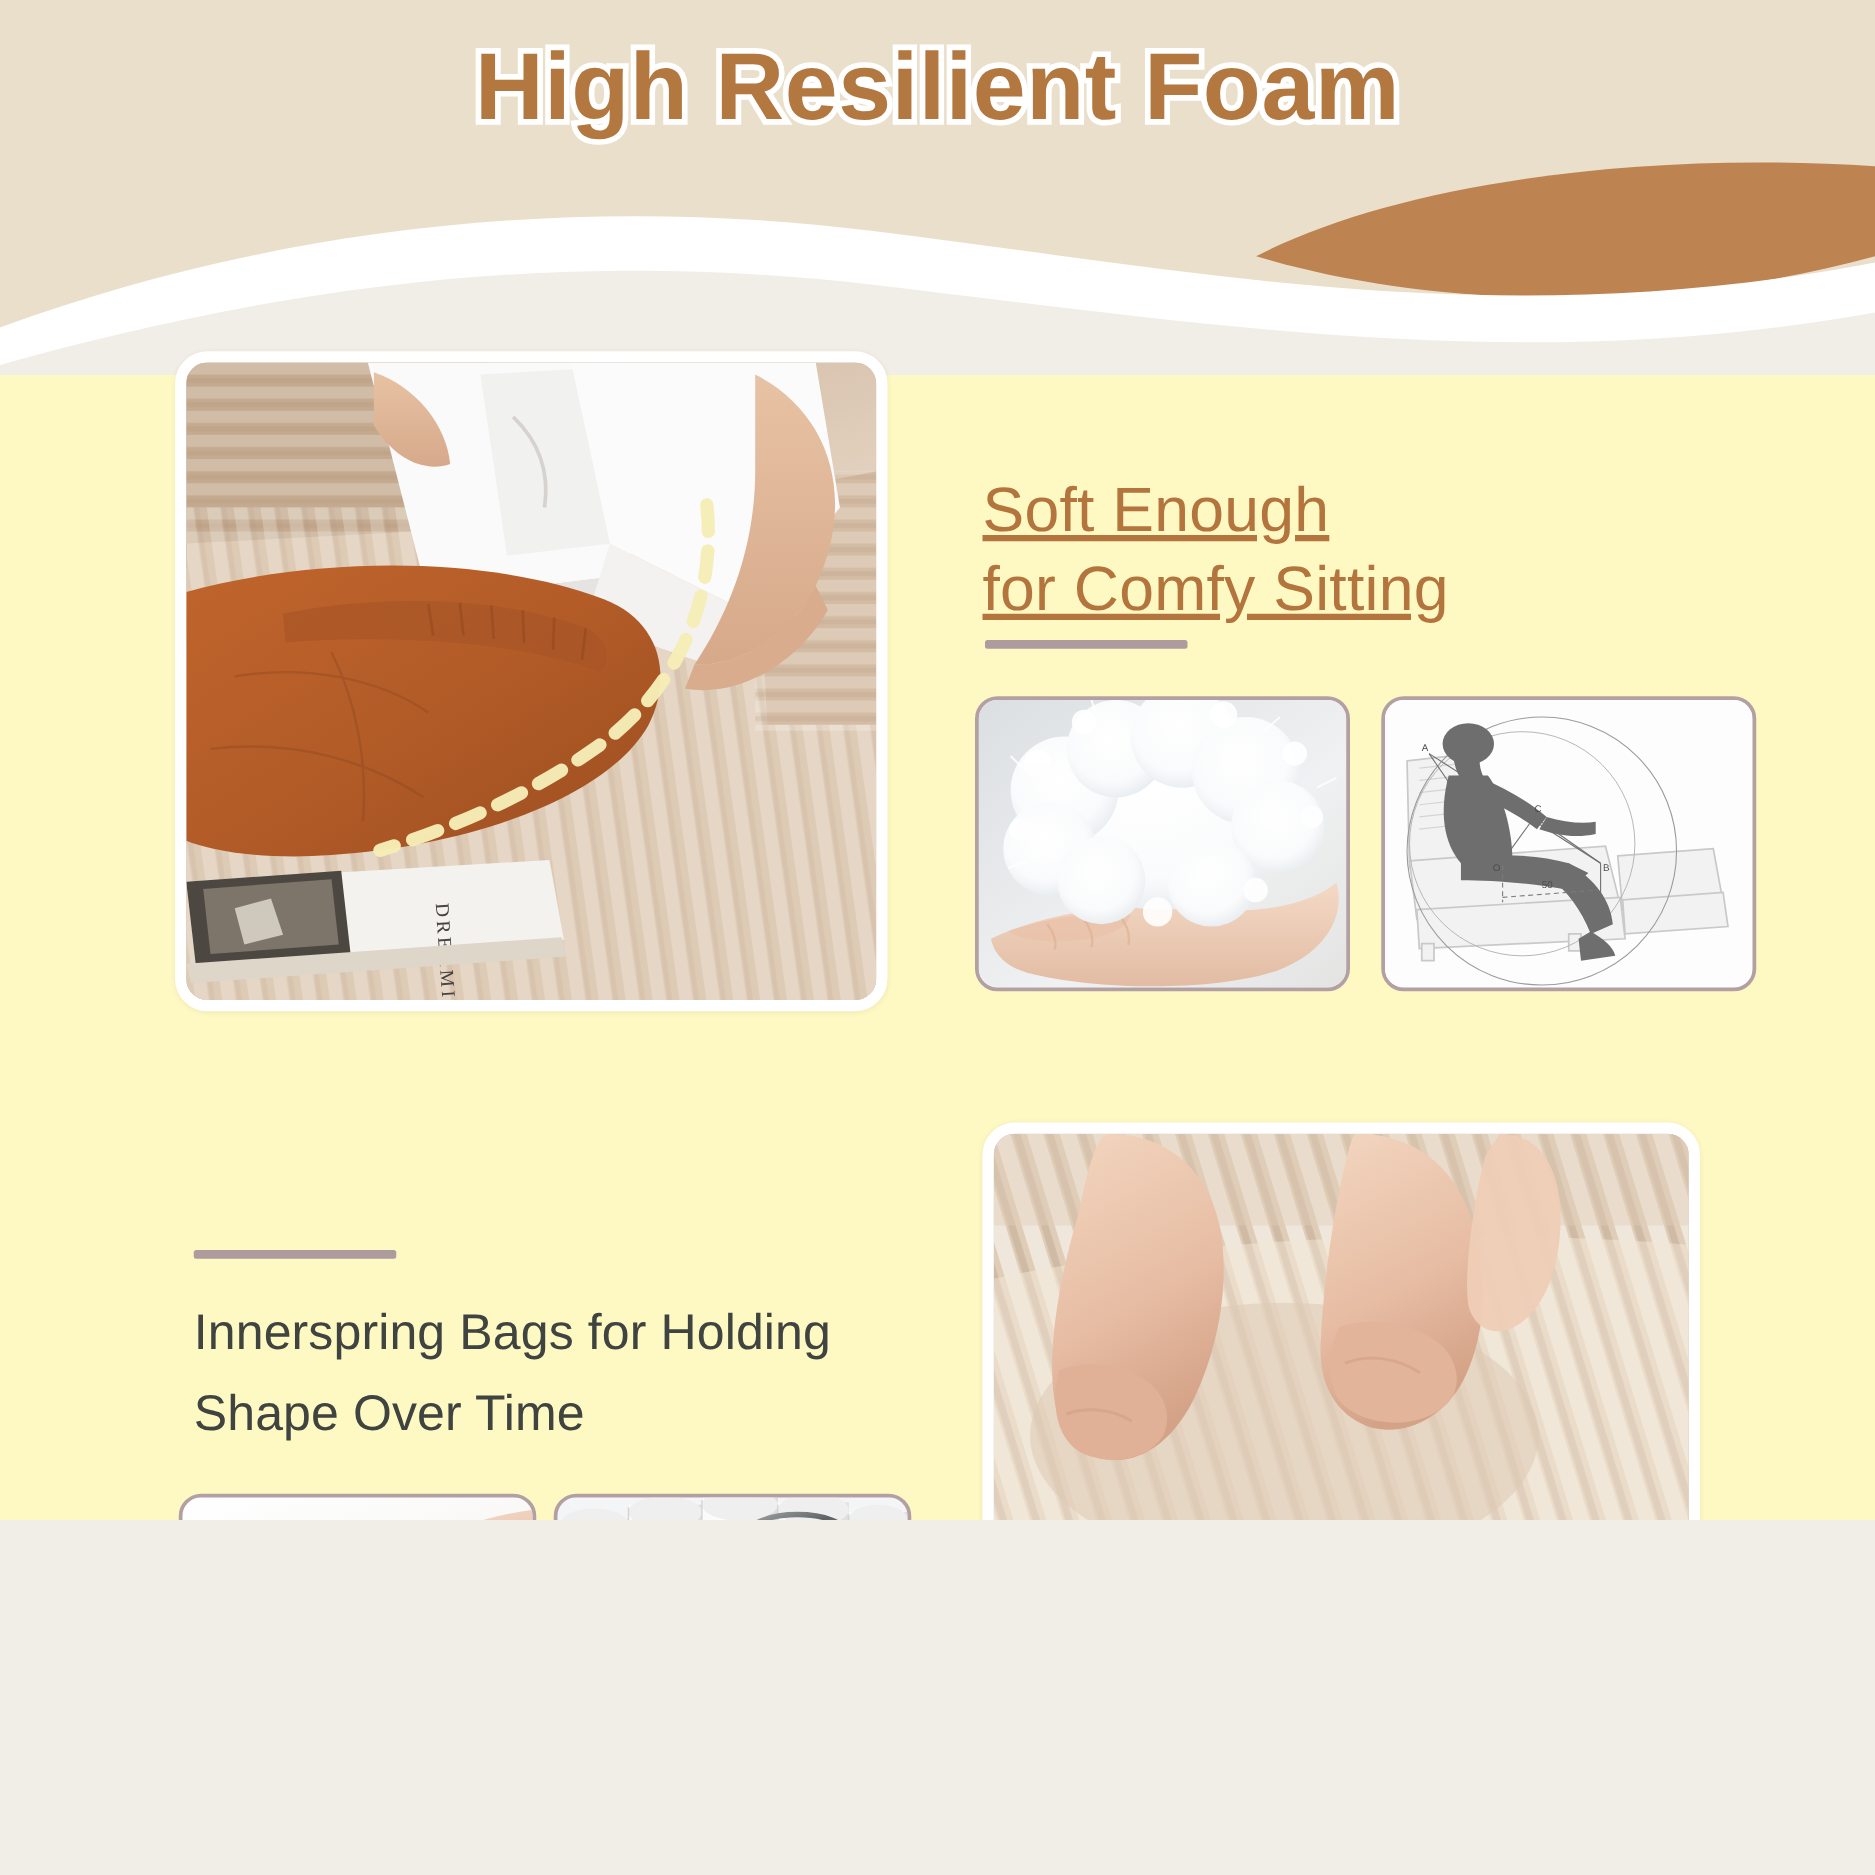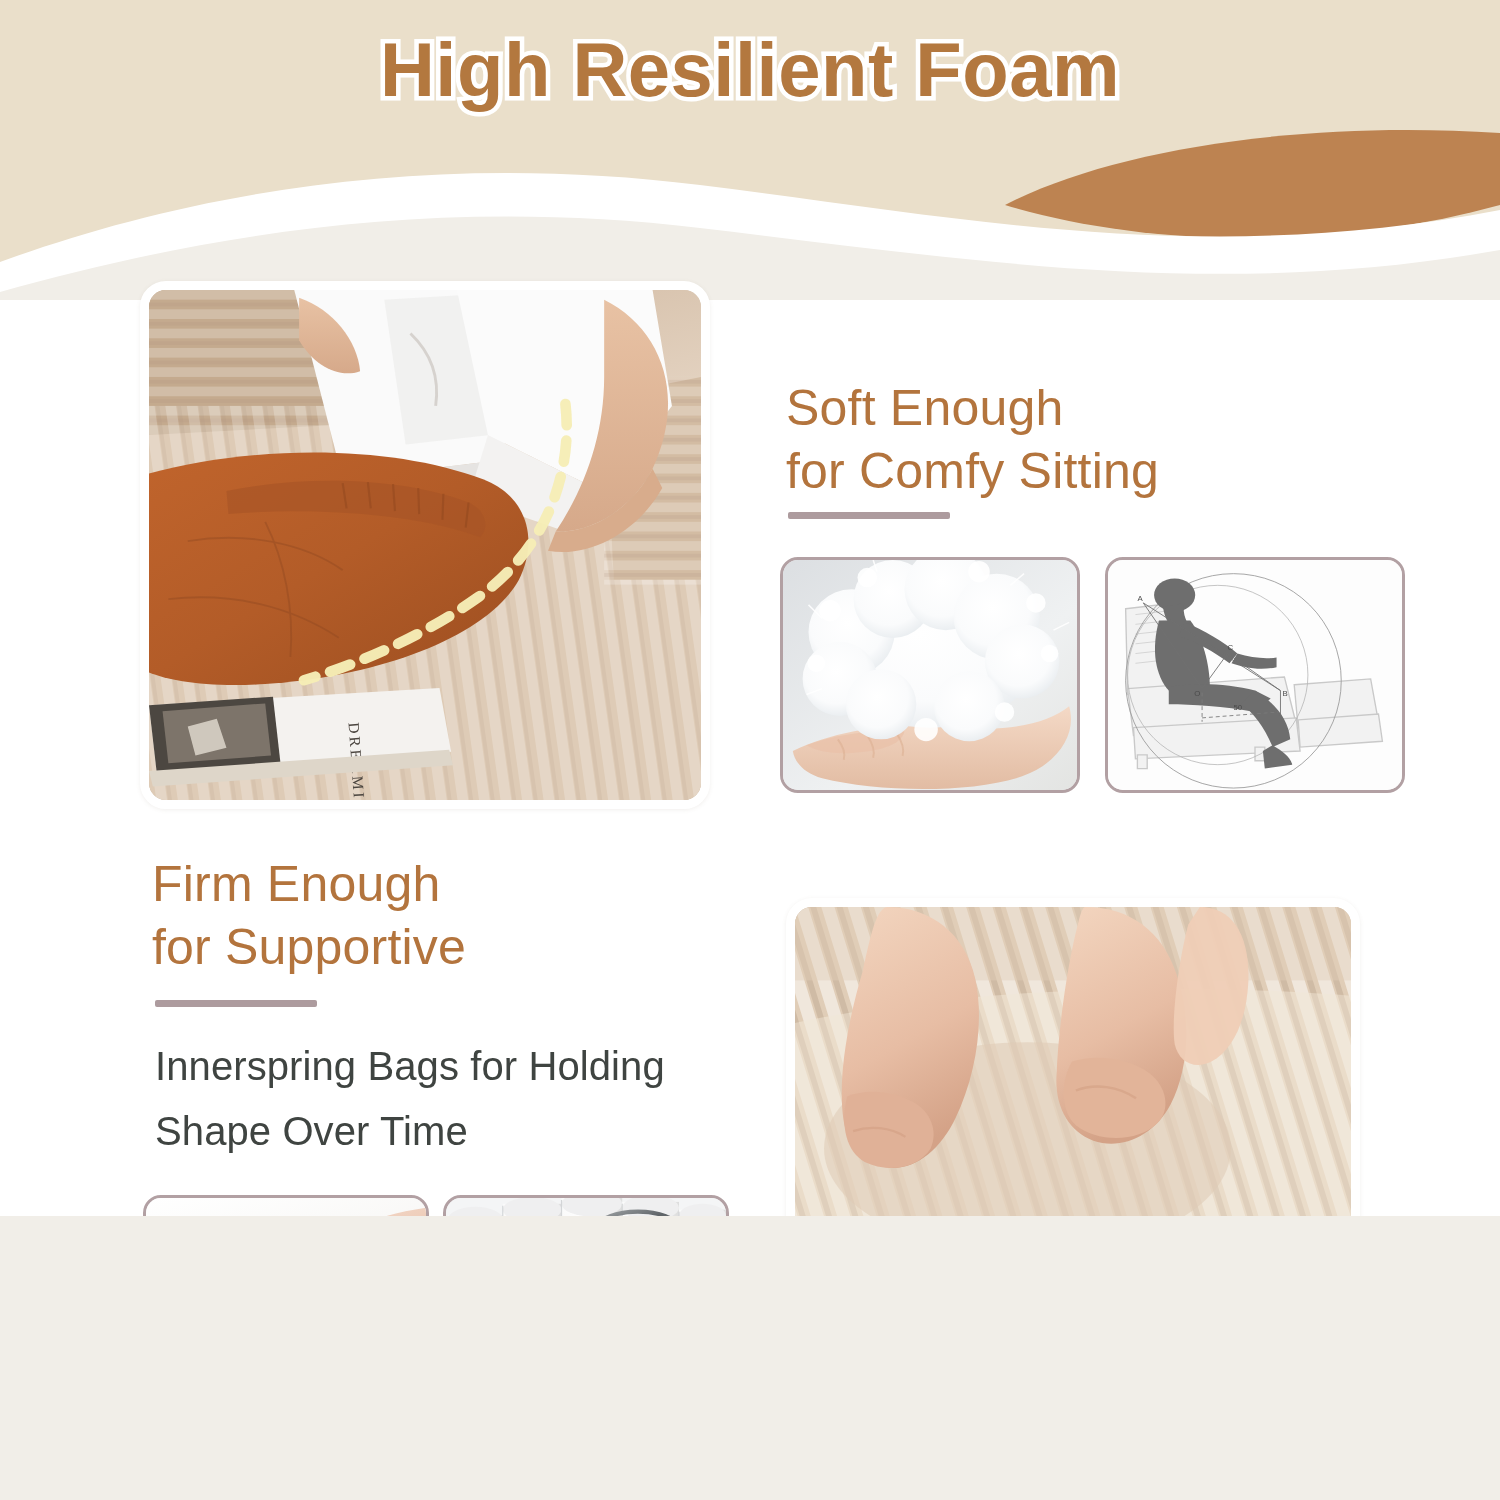--- a/index.html
+++ b/index.html
@@ -11,21 +11,21 @@
     height: 1500px;
     background: #F1EEE8;
     font-family: "Liberation Sans", sans-serif;
     overflow: hidden;
   }
 
   #poster {
     position: relative;
     width: 1500px;
     height: 1216px;
-    background: #ffffff;
+    background: #fef9c3;
     overflow: hidden;
   }
 
   
   .banner {
     position: absolute;
     left: 0; top: 0;
     width: 1500px;
     height: 300px;
     overflow: hidden;
@@ -88,21 +88,21 @@
     position: absolute;
     color: #3F4441;
     font-size: 40px;
     line-height: 1.62;
     white-space: pre-line;
     letter-spacing: 0.1px;
   }
 
   
   #photo-sitting   { left: 140px; top: 281px;  width: 570px; height: 528px; }
-  #headline-soft   { left: 786px; top: 377px;  width: 640px; }
+  #headline-soft   { left: 786px; top: 377px;  width: 640px; text-decoration: underline; }
   #rule-soft       { left: 788px; top: 512px;  width: 162px; }
   #photo-fiber     { left: 780px; top: 557px;  width: 300px; height: 236px; }
   #photo-ergo      { left: 1105px; top: 557px; width: 300px; height: 236px; }
 
   #headline-firm   { left: 152px; top: 853px;  width: 620px; }
   #rule-firm       { left: 155px; top: 1000px; width: 162px; }
   #subtext-firm    { left: 155px; top: 1034px; width: 600px; }
   #photo-press     { left: 143px; top: 1195px; width: 286px; height: 224px; }
   #photo-springs   { left: 443px; top: 1195px; width: 286px; height: 224px; }
   #photo-feet      { left: 786px; top: 898px;  width: 574px; height: 528px; }
@@ -335,22 +335,20 @@
           <text x="30" y="42">A</text>
           <text x="178" y="140">B</text>
           <text x="122" y="92">C</text>
           <text x="88" y="140">O</text>
           <text x="128" y="154">50</text>
         </g>
       </svg>
     </div>
   </div>
 
-  <div class="headline" id="headline-firm">Firm Enough
-for Supportive</div>
   <div class="rule" id="rule-firm"></div>
   <div class="subtext" id="subtext-firm">Innerspring Bags for Holding
 Shape Over Time</div>
 
   <div class="photo-small" id="photo-press">
     <div class="photo-inner">
       <svg class="photo-svg" viewBox="0 0 286 224" preserveAspectRatio="none">
         <defs>
           <linearGradient id="foamG" x1="0" y1="0" x2="0.4" y2="1">
             <stop offset="0%" stop-color="#FFFFFF"></stop>

